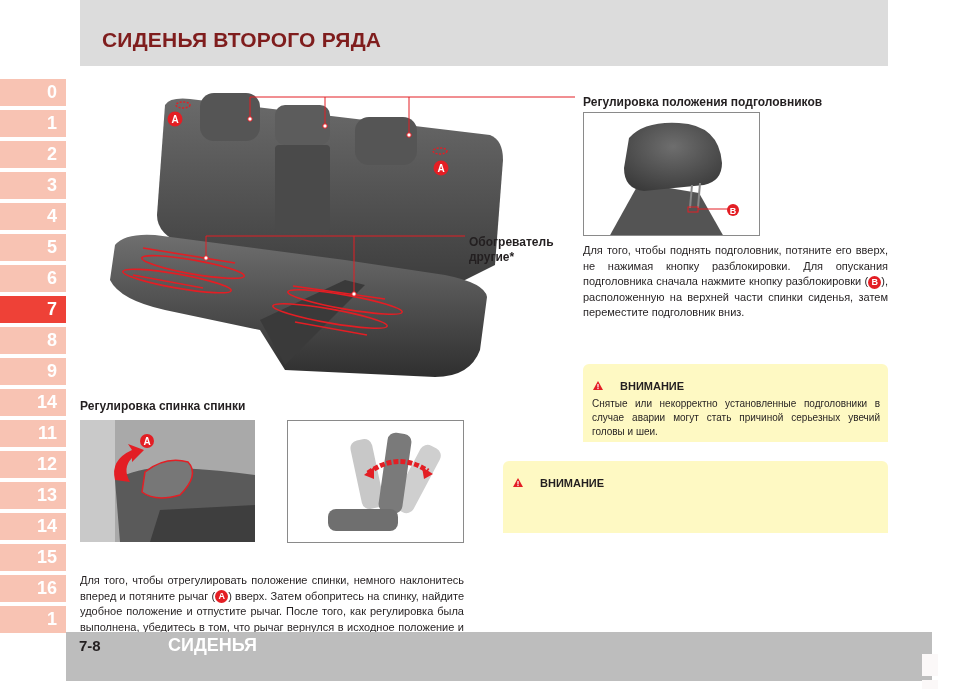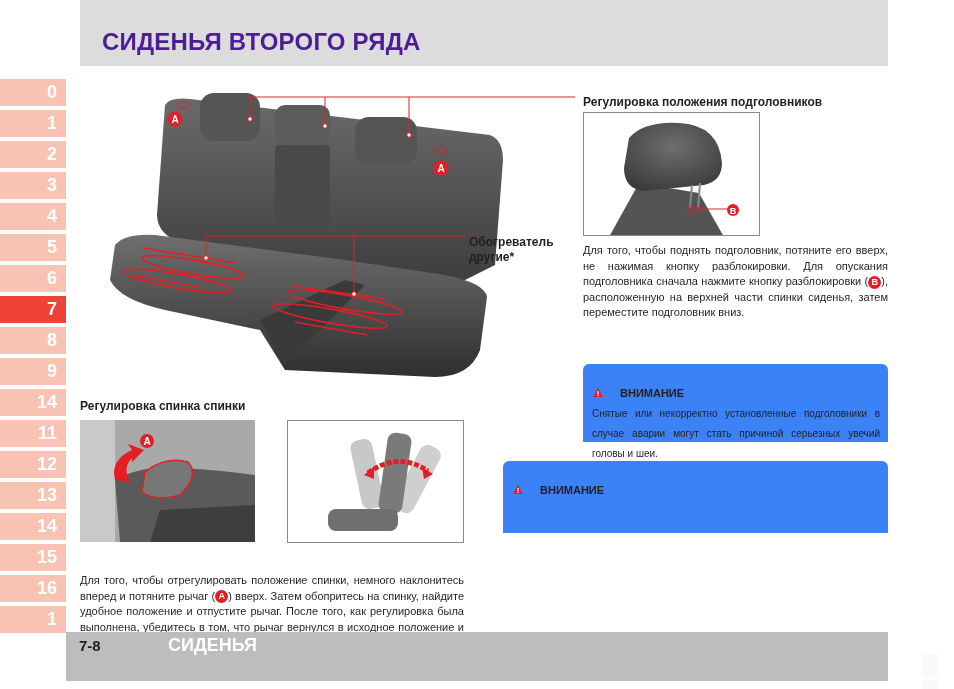--- a/index.html
+++ b/index.html
@@ -4,54 +4,54 @@
 <style>
   html, body { margin:0; padding:0; }
   body {
     width:954px; height:689px; position:relative; overflow:hidden;
     background:#ffffff; font-family:"Liberation Sans", sans-serif; color:#231f20;
   }
   .header-band {
     position:absolute; left:80px; top:0; width:808px; height:66px; background:#dcdcdc;
   }
   .page-title {
-    position:absolute; left:22px; top:28px; font-size:24px; font-weight:bold; color:#4c1d95; letter-spacing:0.2px;
+    position:absolute; left:22px; top:28px; font-size:21px; font-weight:bold; color:#7f1d1d; letter-spacing:0.2px;
   }
   .side-tabs { position:absolute; left:0; top:79px; width:66px; }
   .side-tab {
     height:27px; margin-bottom:4px; background:#f8c3b3; color:#ffffff;
     font-weight:bold; font-size:18px; text-align:right; padding-right:9px; box-sizing:border-box;
     line-height:27px; cursor:pointer;
   }
   .side-tab.active { background:#ee4137; }
   .footer-band {
-    position:absolute; left:66px; top:632px; width:822px; height:49px; background:#bdbdbd;
+    position:absolute; left:66px; top:632px; width:822px; height:49px; background:#bdbdbd;padding-left:44px;
   }
   .footer-pagenum { position:absolute; left:13px; top:5px; font-size:15px; font-weight:bold; color:#231f20; }
   .footer-section { position:absolute; left:102px; top:3px; font-size:18px; font-weight:bold; color:#ffffff; }
   .corner-marks { position:absolute; left:922px; top:654px; }
   .corner-marks span { display:inline-block; width:16px; height:22px; background:#fbf8f8; margin-right:3px; }
 
   .h2 { position:absolute; font-size:13px; font-weight:bold; color:#231f20;margin-top:8px; }
   .body-text { position:absolute; font-size:11px; line-height:15.5px; color:#231f20; text-align:justify; }
   .badge {
     display:inline-block; width:13px; height:13px; border-radius:50%; background:#e31e24; color:#fff;
     font-size:9px; font-weight:bold; text-align:center; line-height:13px; vertical-align:middle;
   }
   .figure { position:absolute; overflow:hidden; }
   .fig-border { border:1px solid #8a8a8a; box-sizing:border-box; }
 
   .warn-box {
-    position:absolute; background:#3b82f6; border-radius:6px 6px 0 0; box-sizing:border-box;
-    padding:22px 8px 8px 9px;
+    position:absolute; background:#fef9c3; border-radius:6px 6px 0 0; box-sizing:border-box;
+    padding:15px 8px 8px 9px;
   }
   .warn-head { display:flex; align-items:center; height:14px; margin-bottom:4px; }
   .warn-icon { width:12px; height:12px; margin-right:16px; }
   .warn-title { font-size:11px; font-weight:bold; color:#231f20; }
-  .warn-text { font-size:10px; line-height:20px; color:#231f20; text-align:justify; }
+  .warn-text { font-size:10px; line-height:14px; color:#231f20; text-align:justify; }
 </style>
 </head>
 <body>
 
 <div class="header-band">
   <div class="page-title">СИДЕНЬЯ ВТОРОГО РЯДА</div>
 </div>
 
 <div class="side-tabs">
   <div class="side-tab">0</div>

